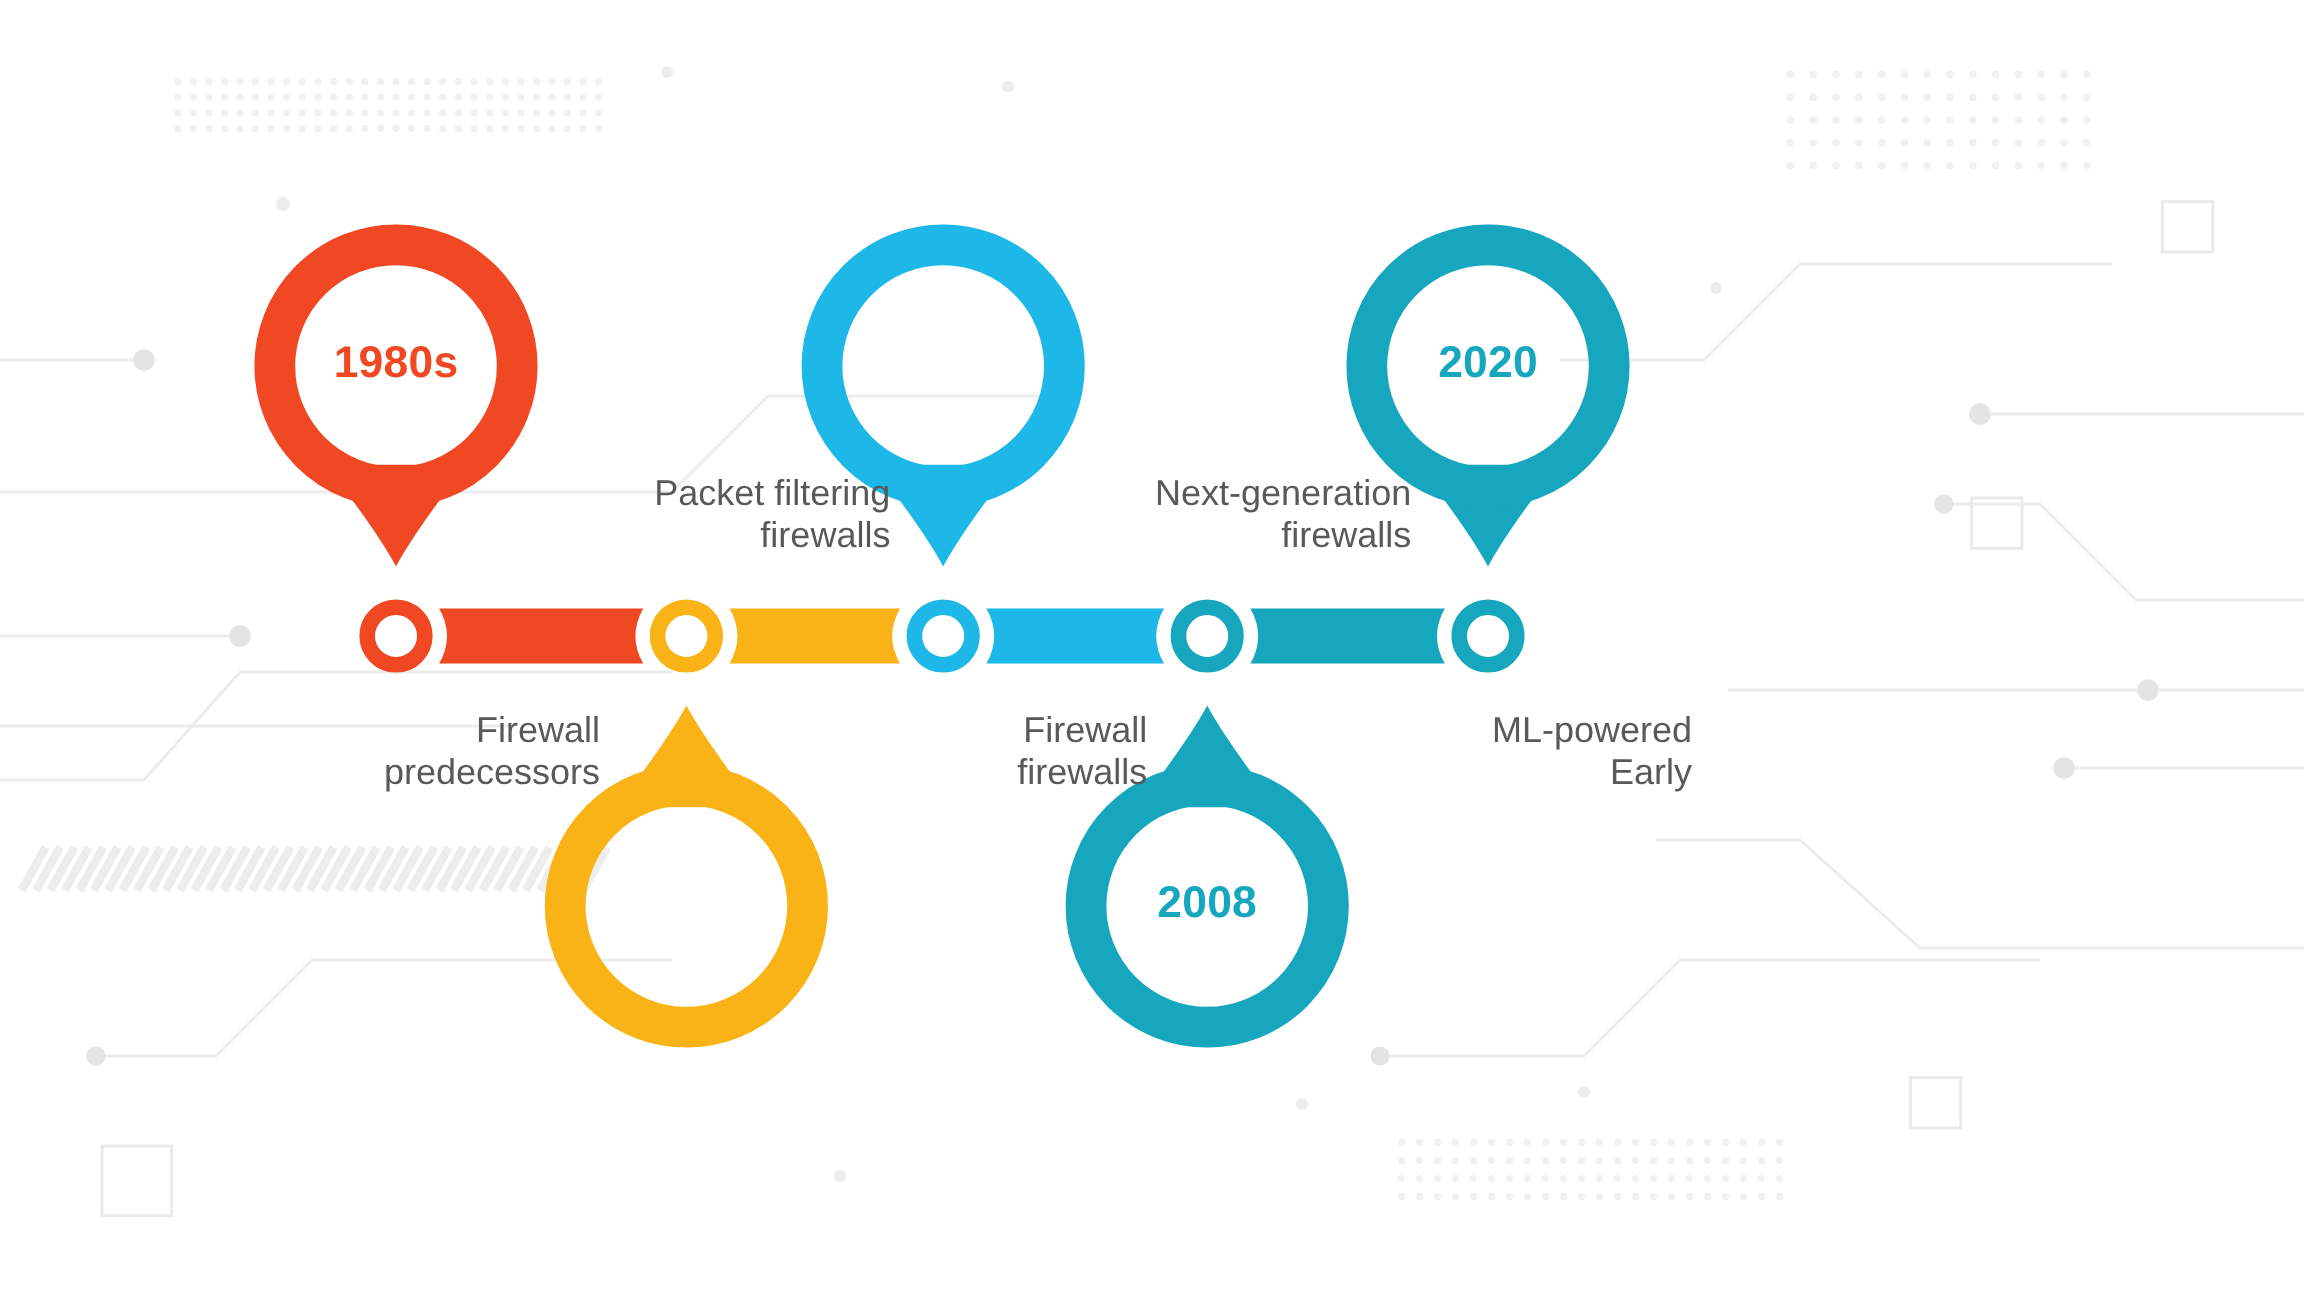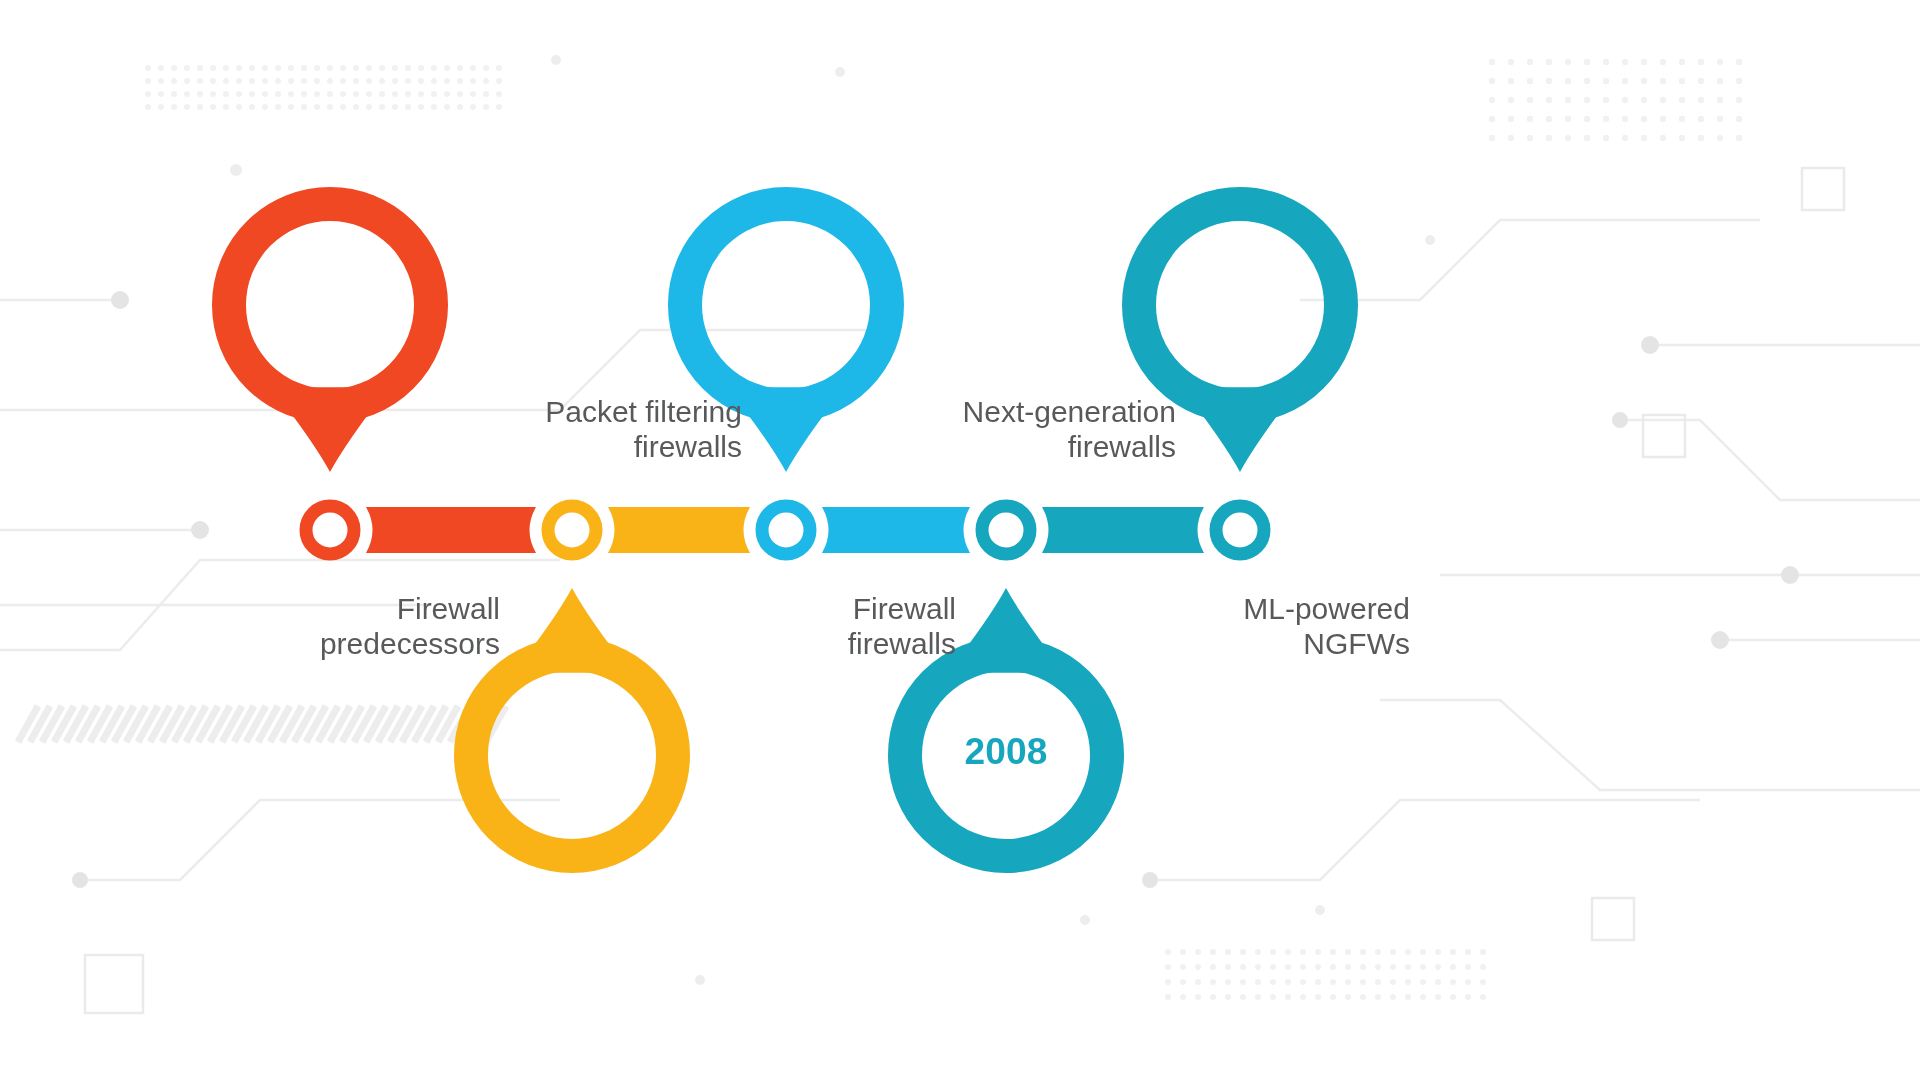--- a/index.html
+++ b/index.html
@@ -430,20 +430,23 @@
         <circle cx="1240" cy="530" r="24" fill="none" stroke="#16A7BE" stroke-width="13"></circle>
       </g>
   </svg>
 
   <div id="pins-root">
       <div class="pin" style="width: 246px; height: 246px; left: 207px; top: 182px;">
         <svg class="pin-svg" width="246" height="332" viewBox="0 0 246 332" overflow="visible">
           <path d="M64.31544878573219,205.20172412291592 Q107,260.3 123,290 Q139,260.3 181.6845512142678,205.20172412291592" fill="#EF4823"></path>
           <circle cx="123" cy="123" r="101" fill="none" stroke="#EF4823" stroke-width="34"></circle>
         </svg>
+        <div class="pin-text" style="top: 101px; color: rgb(239, 72, 35);">
+          <span class="year">1980s</span>
+        </div>
       </div>
       <div class="pin" style="width: 246px; height: 246px; left: 449px; top: 632px;">
         <svg class="pin-svg" width="246" height="332" viewBox="0 0 246 332" overflow="visible">
           <path d="M64.31544878573219,40.79827587708408 Q107,-14.300000000000011 123,-44 Q139,-14.300000000000011 181.6845512142678,40.79827587708408" fill="#F9B316"></path>
           <circle cx="123" cy="123" r="101" fill="none" stroke="#F9B316" stroke-width="34"></circle>
         </svg>
       </div>
       <div class="pin" style="width: 246px; height: 246px; left: 663px; top: 182px;">
         <svg class="pin-svg" width="246" height="332" viewBox="0 0 246 332" overflow="visible">
           <path d="M64.31544878573219,205.20172412291592 Q107,260.3 123,290 Q139,260.3 181.6845512142678,205.20172412291592" fill="#1DB8E8"></path>
@@ -457,28 +460,31 @@
         </svg>
         <div class="pin-text" style="top: 101px; color: rgb(22, 167, 190);">
           <span class="year">2008</span>
         </div>
       </div>
       <div class="pin" style="width: 246px; height: 246px; left: 1117px; top: 182px;">
         <svg class="pin-svg" width="246" height="332" viewBox="0 0 246 332" overflow="visible">
           <path d="M64.31544878573219,205.20172412291592 Q107,260.3 123,290 Q139,260.3 181.6845512142678,205.20172412291592" fill="#16A7BE"></path>
           <circle cx="123" cy="123" r="101" fill="none" stroke="#16A7BE" stroke-width="34"></circle>
         </svg>
+        <div class="pin-text" style="top: 101px; color: rgb(22, 167, 190);">
+          <span class="year">2020</span>
+        </div>
       </div>
     </div>
   <div id="captions-root">
       <div class="tl-label" style="width: 340px; left: 160px; top: 592px;">Firewall
 predecessors</div>
       <div class="tl-label" style="width: 340px; left: 402px; top: 395px;">Packet filtering
 firewalls</div>
       <div class="tl-label" style="width: 340px; left: 616px; top: 592px;">Firewall
 firewalls</div>
       <div class="tl-label" style="width: 340px; left: 836px; top: 395px;">Next-generation
 firewalls</div>
       <div class="tl-label" style="width: 340px; left: 1070px; top: 592px;">ML-powered
-NGFWs</div>
+Early</div>
     </div>
 
 </div>
 
 </body></html>

